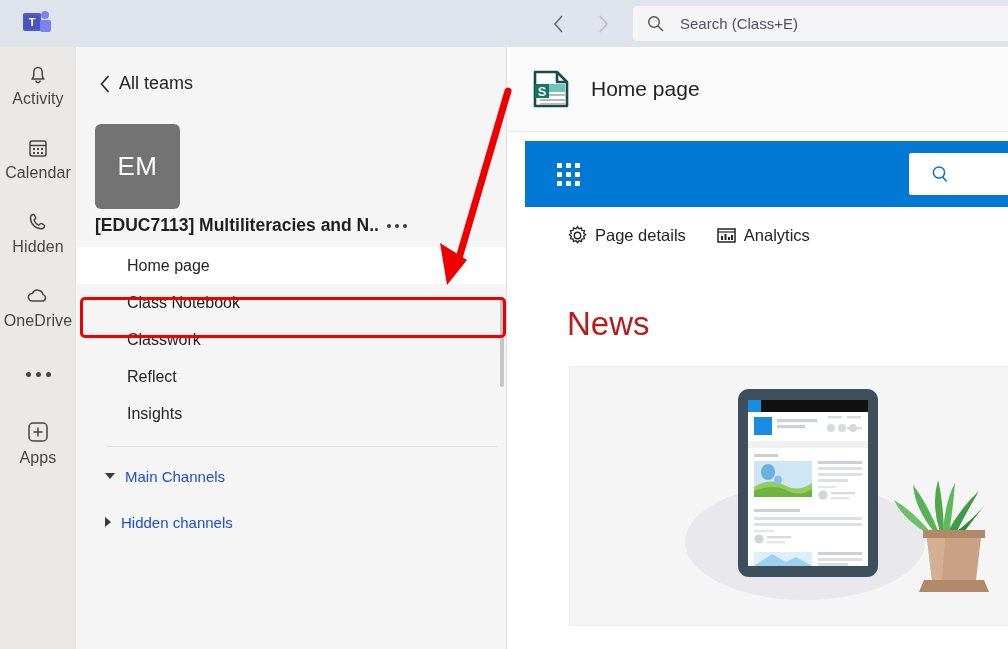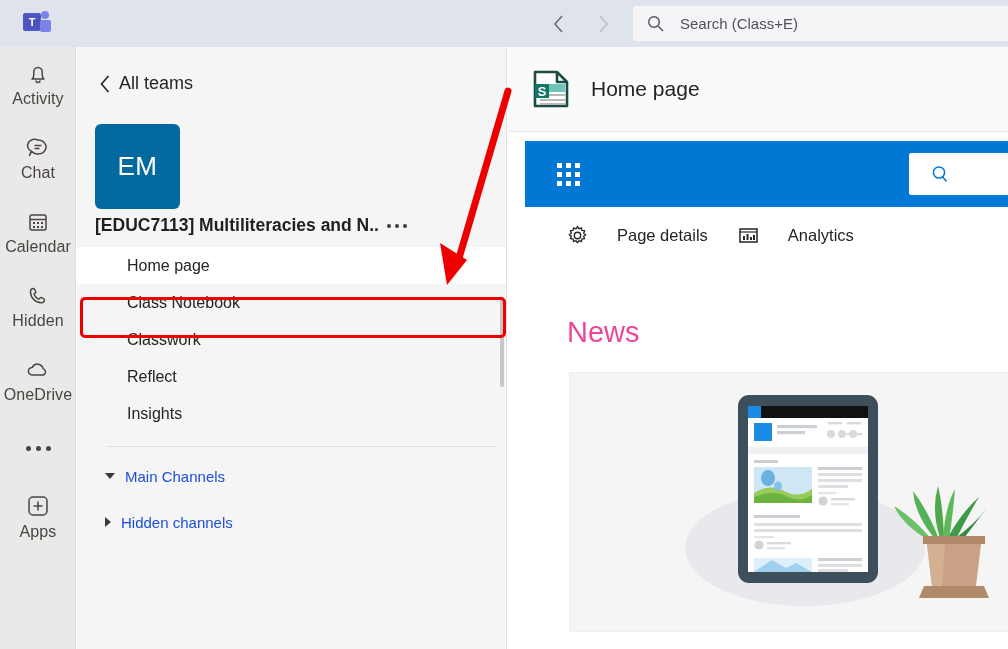--- a/index.html
+++ b/index.html
@@ -49,21 +49,21 @@
   .leftpanel {
     position: absolute; left: 77px; top: 47px; width: 430px; height: 602px;
     background: #f5f5f5;
     border-right: 1px solid #e1dfdd;
     overflow: hidden;
   }
   .allteams-row { display: flex; align-items: center; gap: 7px; padding: 26px 0 0 22px; cursor: pointer; }
   .allteams-label { font-size: 18px; color: #252423; }
   .team-avatar {
     margin: 30px 0 0 18px; width: 85px; height: 85px; border-radius: 6px;
-    background: #0369a1; color: #fff;
+    background: #737373; color: #fff;
     display: flex; align-items: center; justify-content: center;
     font-size: 26px; letter-spacing: .5px;
   }
   .team-name-row { display: flex; align-items: center; margin: 6px 0 0 18px; width: 400px; }
   .team-name { font-size: 17.5px; font-weight: bold; color: #201f1e; white-space: nowrap; }
   .team-ellipsis { margin-left: 8px; display: flex; gap: 4px; align-items: center; cursor: pointer; }
   .team-ellipsis i { width: 4px; height: 4px; border-radius: 50%; background: #3b3a39; display: block; }
 
   .chan-list { margin-top: 11px; }
   .chan-item {
@@ -105,23 +105,23 @@
     display: flex; align-items: center; position: relative;
   }
   .waffle { margin-left: 32px; display: grid; grid-template-columns: repeat(3, 5px); gap: 4px; cursor: pointer; }
   .waffle i { width: 5px; height: 5px; background: #fff; display: block; }
   .sp-search {
     position: absolute; left: 384px; top: 12px; width: 180px; height: 42px;
     background: #fff; border-radius: 2px; display: flex; align-items: center; padding-left: 22px;
     cursor: text;
   }
   .sp-commands { height: 56px; display: flex; align-items: center; padding-left: 58px; gap: 30px; }
-  .sp-cmd { display: flex; align-items: center; gap: 29px; cursor: pointer; font-size: 16.5px; color: #242424; }
-
-  .news-title { font-size: 29px; color: #ec4899; margin: 53px 0 0 58px; }
+  .sp-cmd { display: flex; align-items: center; gap: 7px; cursor: pointer; font-size: 16.5px; color: #242424; }
+
+  .news-title { font-size: 33px; color: #b91c1c; margin: 42px 0 0 58px; }
   .news-card {
     margin: 23px 0 0 60px; width: 480px; height: 260px;
     background: #f5f5f5; border: 1px solid #efefef; position: relative; overflow: hidden;
   }
 
   
   .illus { position: absolute; left: 0; top: 0; width: 480px; height: 260px; }
 
   
   .redbox {
@@ -171,27 +171,20 @@
   <div class="rail">
 
     <div class="rail-item">
       <svg width="26" height="26" viewBox="0 0 26 26">
         <path d="M7 18 h12 c-1.6 -1.2 -1.8 -2.6 -1.8 -4.6 v-2.4 c0 -2.6 -1.8 -4.6 -4.2 -4.6 s-4.2 2 -4.2 4.6 v2.4 c0 2 -0.2 3.4 -1.8 4.6 z" stroke="#484644" stroke-width="1.5" fill="none" stroke-linejoin="round"></path>
         <path d="M11 19.5 a2 2 0 0 0 4 0" stroke="#484644" stroke-width="1.5" fill="none"></path>
       </svg>
       <span class="rail-label">Activity</span>
     </div>
 
-    <div class="rail-item">
-      <svg width="26" height="26" viewBox="0 0 26 26">
-        <path d="M13 5 a8 7 0 1 1 -6.4 11.2 L4.5 20.5 L6.2 16.2 A7 6.4 0 0 1 13 5 z" stroke="#484644" stroke-width="1.5" fill="none" stroke-linejoin="round"></path>
-        <path d="M9.5 10.5 h7 M9.5 13.5 h5" stroke="#484644" stroke-width="1.4"></path>
-      </svg>
-      <span class="rail-label">Chat</span>
-    </div>
 
 
     <div class="rail-item">
       <svg width="26" height="26" viewBox="0 0 26 26">
         <rect x="5" y="6" width="16" height="15" rx="2" stroke="#484644" stroke-width="1.5" fill="none"></rect>
         <path d="M5 10.5 h16" stroke="#484644" stroke-width="1.5"></path>
         <g fill="#484644">
           <rect x="8" y="13" width="2" height="2"></rect>
             <rect x="12" y="13" width="2" height="2"></rect>
             <rect x="16" y="13" width="2" height="2"></rect>

